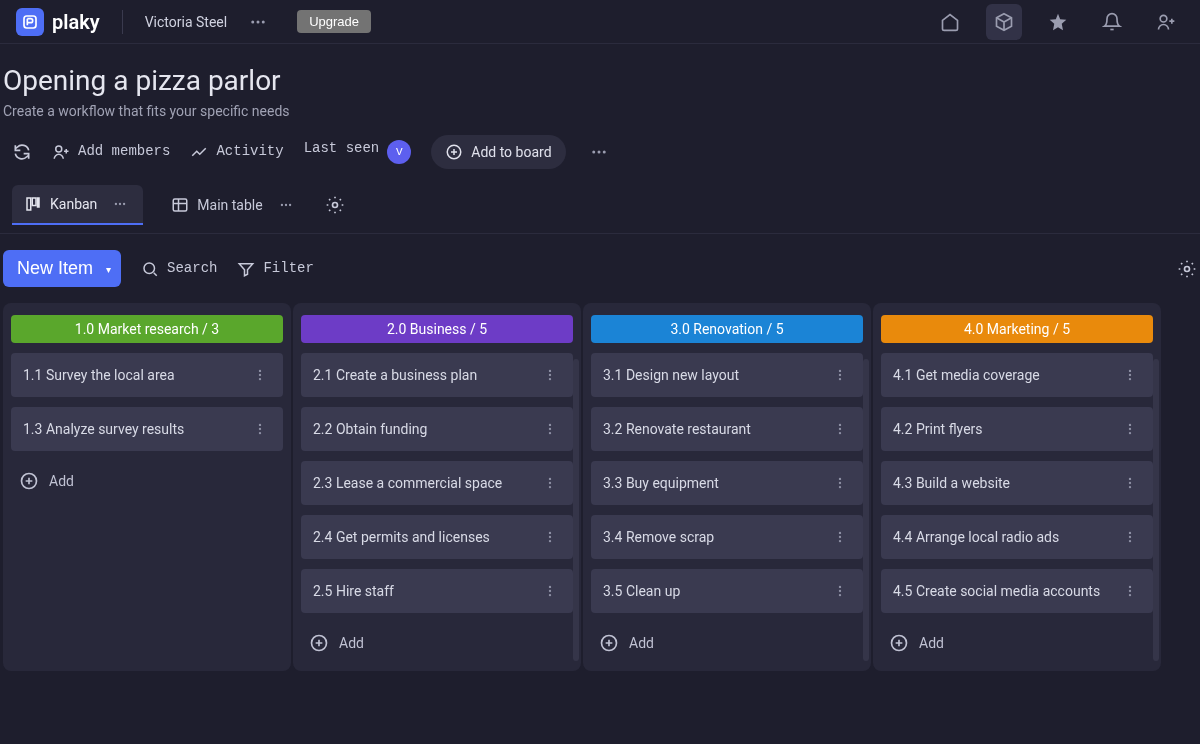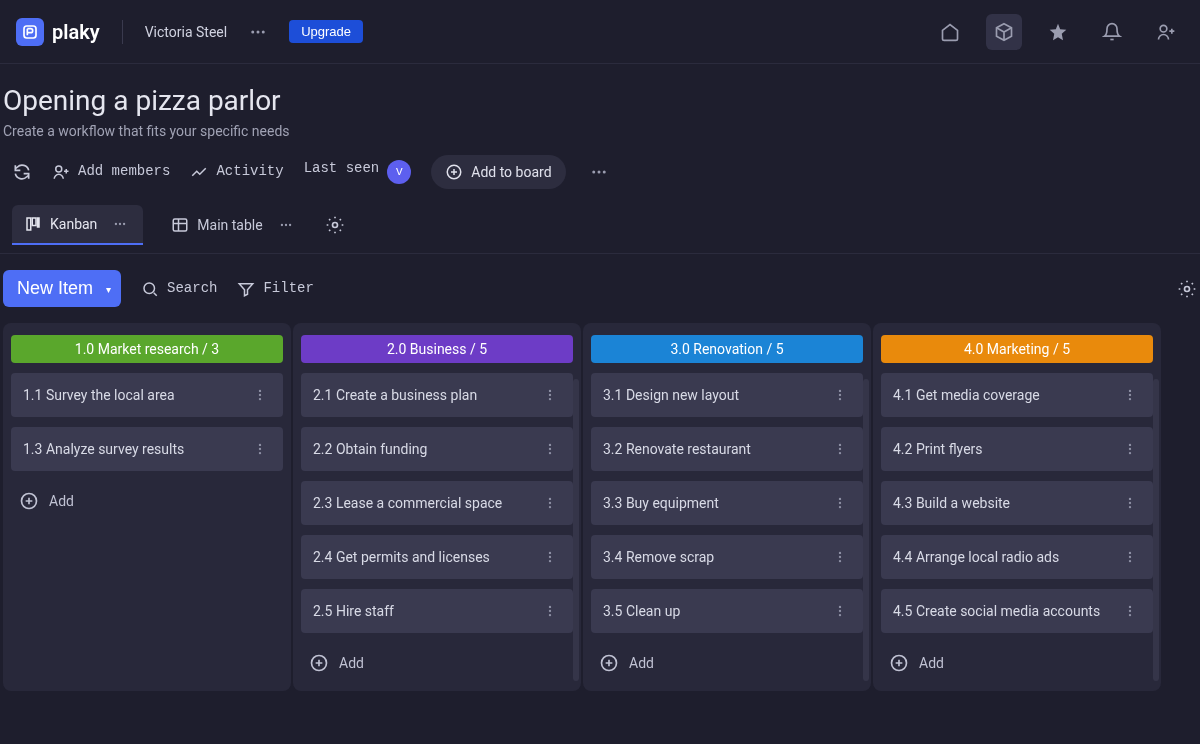--- a/index.html
+++ b/index.html
@@ -6,21 +6,21 @@
 body {
   width: 1200px;
   height: 744px;
   background: #1e1e2d;
   color: #c7c9d9;
   font-family: -apple-system, BlinkMacSystemFont, "Segoe UI", Roboto, sans-serif;
   font-size: 14px;
   overflow: hidden;
 }
 .topbar {
-  height: 64px;
+  height: 44px;
   display: flex;
   align-items: center;
   padding: 0 16px;
   gap: 18px;
   border-bottom: 1px solid #2b2b3d;
   justify-content: space-between;
 }
 .logo {
   display: flex;
   align-items: center;
@@ -38,27 +38,28 @@
   justify-content: center;
 }
 .divider {
   width: 1px;
   height: 24px;
   background: #3a3a4e;
   margin: 0 4px;
 }
 .username { color: #d0d2e0; font-size: 14px; }
 .upgrade-btn {
-  background: #1d4ed8;
+  background: #737373;
   color: #fff;
   padding: 4px 12px;
   border-radius: 4px;
   font-size: 13px;
   border: none;
   cursor: pointer;
+  margin-left: 8px;
 }
 .spacer { flex: 1; }
 .icon-btn {
   width: 36px; height: 36px;
   border-radius: 6px;
   display: flex;
   align-items: center;
   justify-content: center;
   color: #9b9db0;
   cursor: pointer;

